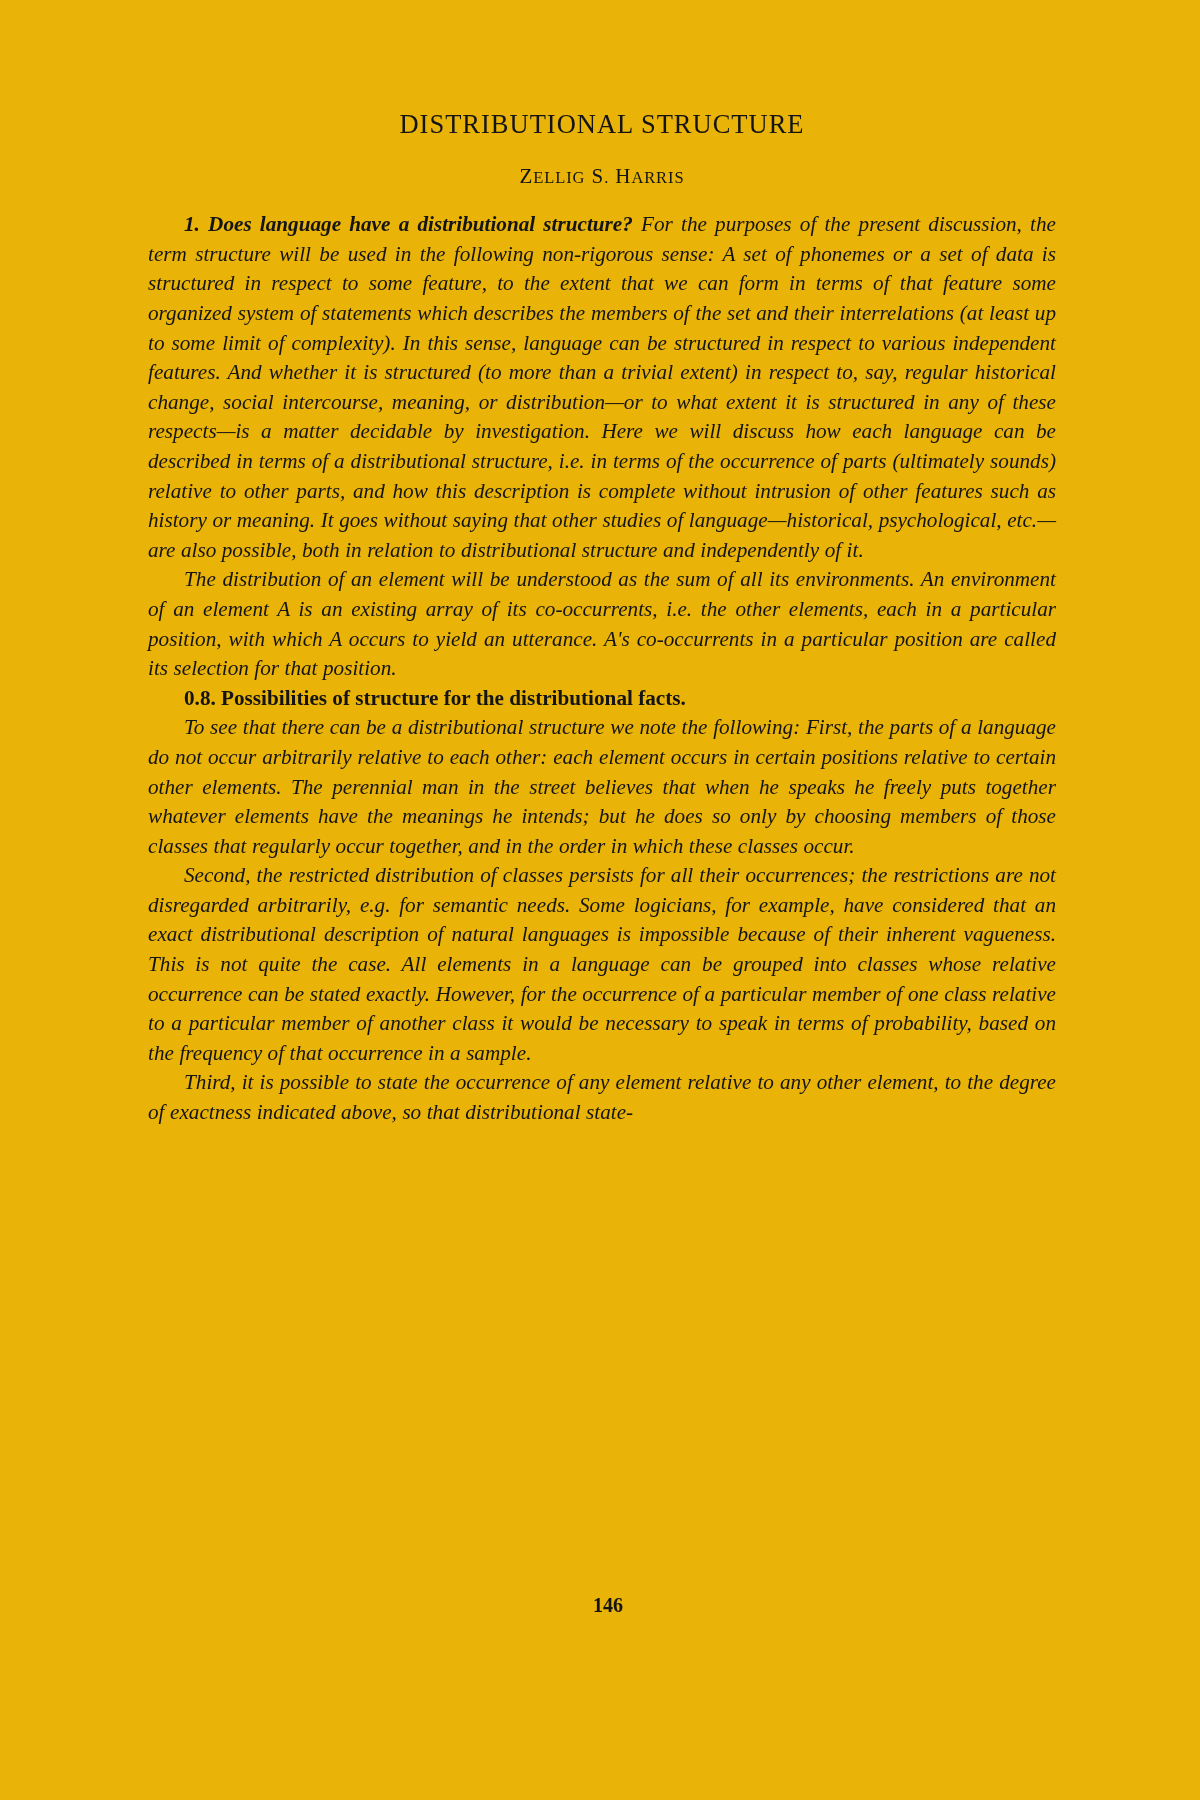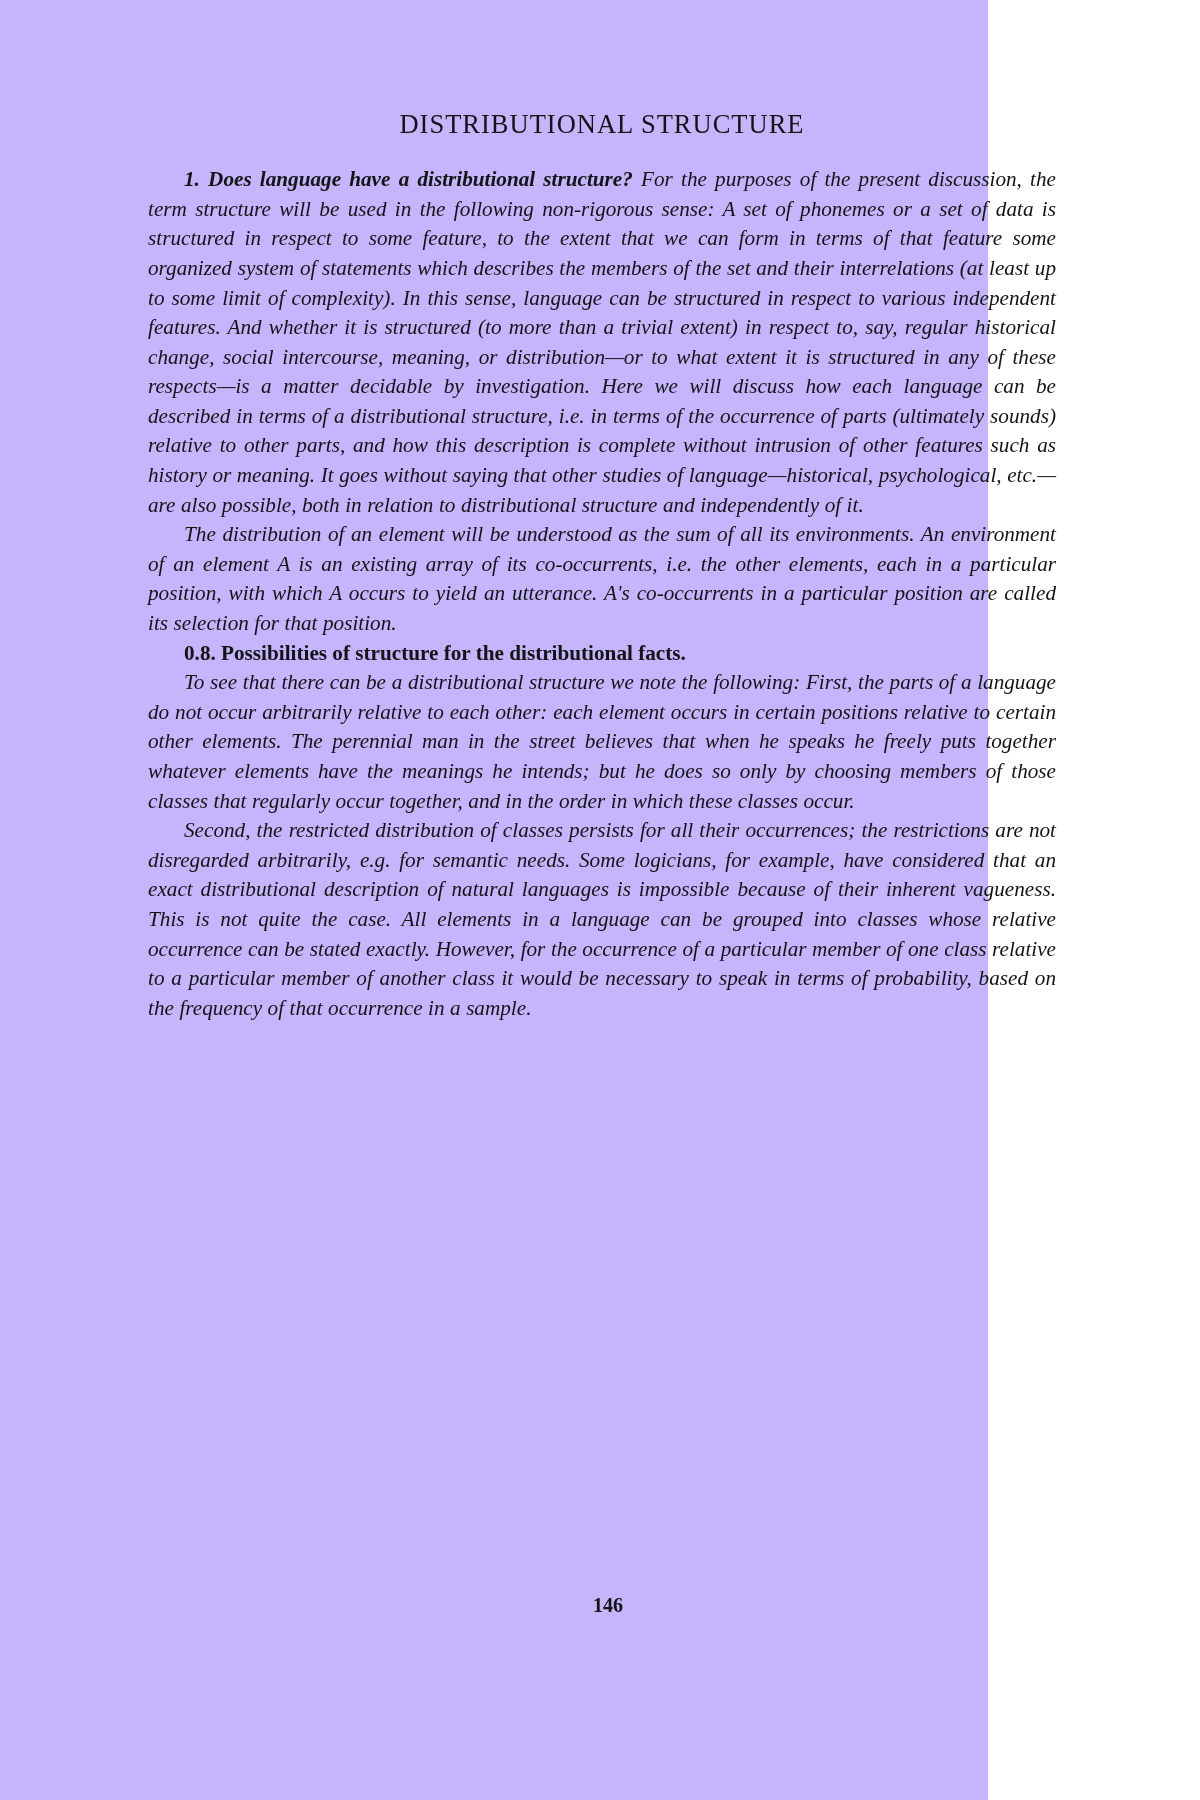--- a/index.html
+++ b/index.html
@@ -12,23 +12,23 @@
     height: 1800px;
     font-family: "Liberation Serif", "DejaVu Serif", serif;
     color: #141414;
     position: relative;
     overflow: hidden;
   }
   .page {
     position: absolute;
     left: 0;
     top: 0;
-    width: 988px;
+    width: 1200px;
     height: 1800px;
-    background: #c4b5fd;
+    background: #eab308;
   }
   .content {
     position: absolute;
     left: 148px;
     top: 110px;
     width: 908px;
   }
 
   
   .title {
@@ -91,28 +91,34 @@
   }
 </style>
 </head>
 <body>
 
 <div class="page">
   <div class="content">
 
     <h1 class="title">DISTRIBUTIONAL STRUCTURE</h1>
 
+    <div class="byline">
+      <span class="cap">Z</span><span class="sc">ELLIG</span>
+      <span class="cap">S</span><span class="sc">.</span>
+      <span class="cap">H</span><span class="sc">ARRIS</span>
+    </div>
 
     <p class="para indent"><span class="runhead">1. Does language have a distributional structure?</span><span> For the purposes of the present discussion, the term structure will be used in the following non-rigorous sense: A set of phonemes or a set of data is structured in respect to some feature, to the extent that we can form in terms of that feature some organized system of statements which describes the members of the set and their interrelations (at least up to some limit of complexity). In this sense, language can be structured in respect to various independent features. And whether it is structured (to more than a trivial extent) in respect to, say, regular historical change, social intercourse, meaning, or distribution—or to what extent it is structured in any of these respects—is a matter decidable by investigation. Here we will discuss how each language can be described in terms of a distributional structure, i.e. in terms of the occurrence of parts (ultimately sounds) relative to other parts, and how this description is complete without intrusion of other features such as history or meaning. It goes without saying that other studies of language—historical, psychological, etc.—are also possible, both in relation to distributional structure and independently of it.</span></p>
 
     <p class="para indent">The distribution of an element will be understood as the sum of all its environments. An environment of an element A is an existing array of its co-occurrents, i.e. the other elements, each in a particular position, with which A occurs to yield an utterance. A's co-occurrents in a particular position are called its selection for that position.</p>
 
     <p class="subhead">0.8. Possibilities of structure for the distributional facts.</p>
 
     <p class="para indent">To see that there can be a distributional structure we note the following: First, the parts of a language do not occur arbitrarily relative to each other: each element occurs in certain positions relative to certain other elements. The perennial man in the street believes that when he speaks he freely puts together whatever elements have the meanings he intends; but he does so only by choosing members of those classes that regularly occur together, and in the order in which these classes occur.</p>
 
     <p class="para indent">Second, the restricted distribution of classes persists for all their occurrences; the restrictions are not disregarded arbitrarily, e.g. for semantic needs. Some logicians, for example, have considered that an exact distributional description of natural languages is impossible because of their inherent vagueness. This is not quite the case. All elements in a language can be grouped into classes whose relative occurrence can be stated exactly. However, for the occurrence of a particular member of one class relative to a particular member of another class it would be necessary to speak in terms of probability, based on the frequency of that occurrence in a sample.</p>
 
+    <p class="para indent">Third, it is possible to state the occurrence of any element relative to any other element, to the degree of exactness indicated above, so that distributional state-</p>
 
   </div>
 
   <div class="folio">146</div>
 </div>
 
 </body></html>

